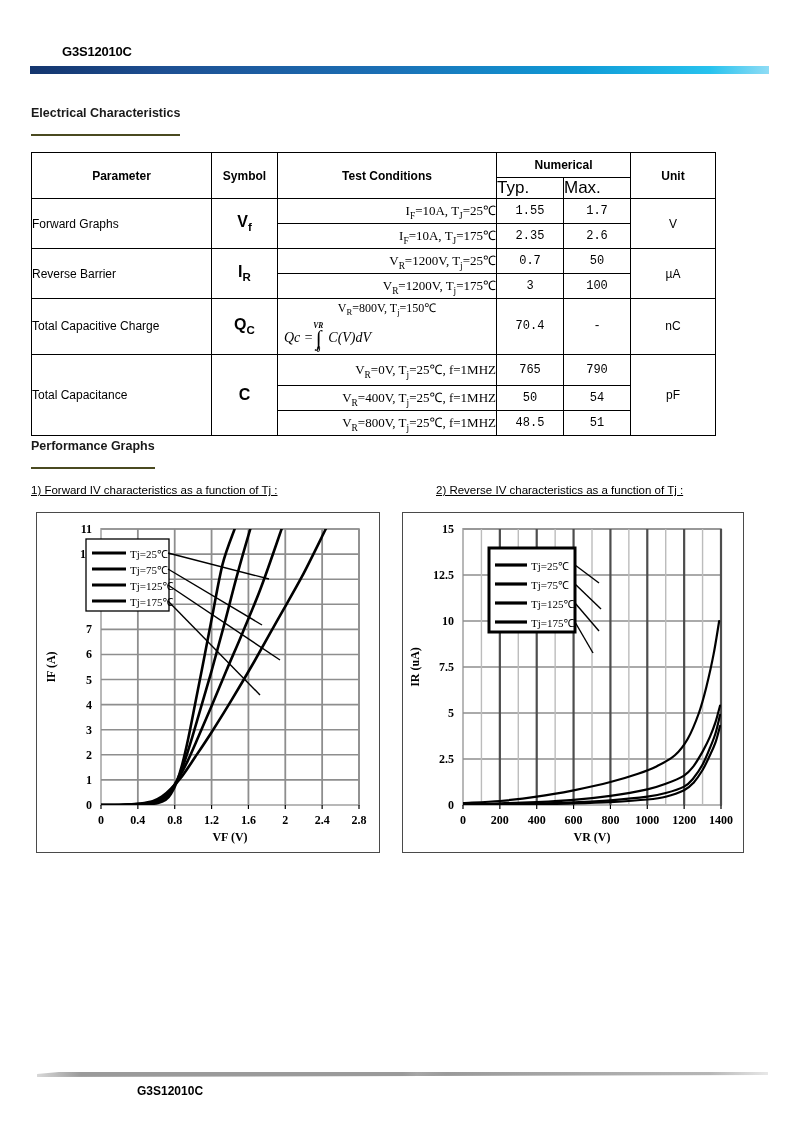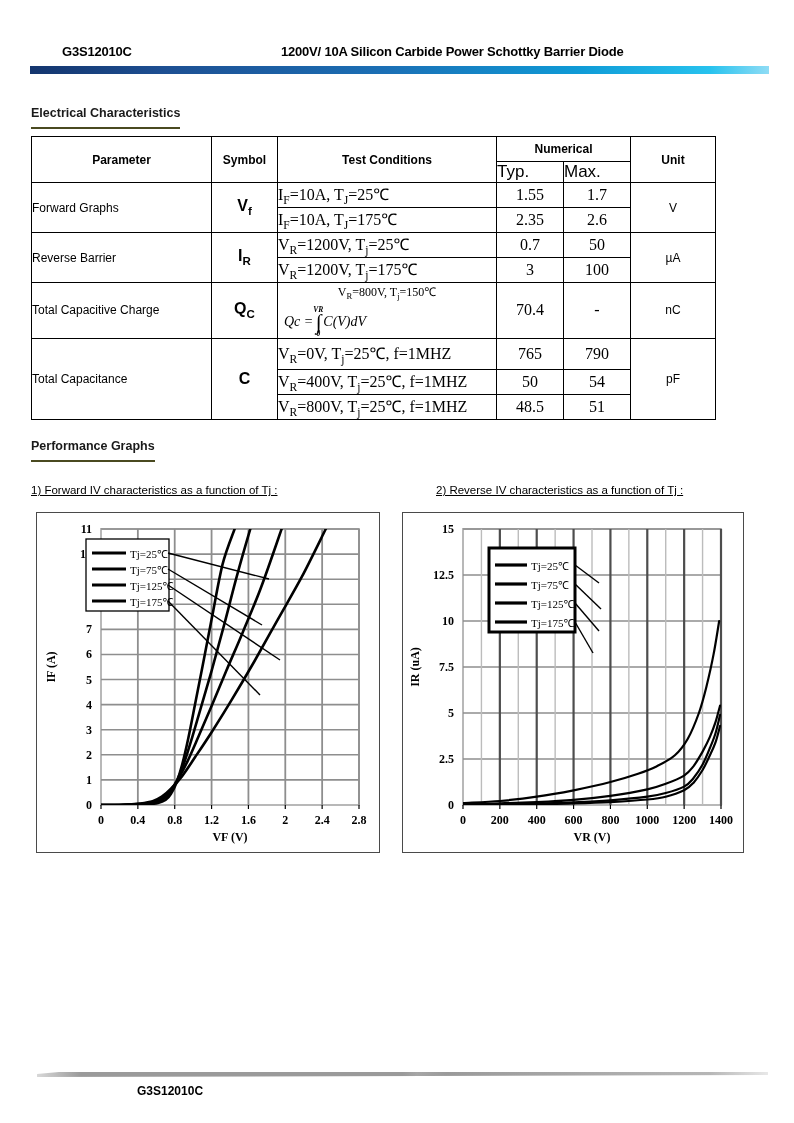--- a/index.html
+++ b/index.html
@@ -42,31 +42,31 @@
     background: linear-gradient(to right, #14356e 0%, #1d4f92 18%, #1b6fb5 48%, #0f9ad6 74%, #27c2ee 92%, #8fdcf5 100%);
   }
 
   
   .section-title {
     position: absolute;
     font-size: 12.5px;
     font-weight: bold;
     color: #1a1a1a;
     border-bottom: 2px solid #4a4a20;
-    padding-bottom: 7px;
+    padding-bottom: 14px;
     white-space: nowrap;
   }
   #sec-electrical { left: 31px; top: 106px; }
   #sec-performance { left: 31px; top: 439px; }
 
   
   .spec-table {
     position: absolute;
     left: 31px;
-    top: 136px;
+    top: 152px;
     width: 684px;
     border-collapse: collapse;
     table-layout: fixed;
     font-size: 11px;
   }
   .spec-table td, .spec-table th {
     border: 1px solid #000000;
     padding: 0;
     vertical-align: middle;
   }
@@ -88,28 +88,29 @@
     height: 32px;
   }
   .c-sym {
     text-align: center;
     font-size: 16px;
     font-weight: bold;
   }
   .c-cond {
     padding-left: 7px;
     font-family: "Liberation Serif", serif;
-    font-size: 16px;
+    font-size: 13px;
     height: 24px;
     white-space: nowrap;
+    text-align: right;
   }
   .c-num {
     text-align: center;
-    font-family: Liberation Serif, serif;
-    font-size: 16px;
+    font-family: Liberation Mono, monospace;
+    font-size: 12px;
   }
   .c-unit {
     text-align: center;
     font-size: 12px;
   }
   sub { font-size: 0.72em; }
 
   .qc-cell {
     padding: 4px 0 6px 7px;
     height: 48px;
@@ -186,21 +187,20 @@
     font-size: 12px;
     font-weight: bold;
     white-space: nowrap;
   }
 </style>
 </head>
 <body>
 
 <div class="page-header">
   <div class="hdr-part hdr-part-no">G3S12010C</div>
-  <div class="hdr-part hdr-title">1200V/ 10A Silicon Carbide Power Schottky Barrier Diode</div>
   <div class="hdr-rule"></div>
 </div>
 
 <div class="section-title" id="sec-electrical">Electrical Characteristics</div>
 
 <table class="spec-table">
   <colgroup>
     <col style="width:180px">
       <col style="width:66px">
       <col style="width:219px">
@@ -254,21 +254,21 @@
       <td class="c-sym"><span>Q</span><sub>C</sub></td>
       <td class="qc-cell">
         <div class="qc-line1"><span>V</span><sub>R</sub><span>=800V, T</span><sub>j</sub><span>=150℃</span></div>
         <div class="qc-formula">
           <span>Qc =</span>
           <span class="int-stack">
             <span class="int-lim">VR</span>
             <span class="int-sign">∫</span>
             <span class="int-lim">0</span>
           </span>
-          <span style="">C(V)dV</span>
+          <span style="margin-left:5px">C(V)dV</span>
         </div>
       </td>
       <td class="c-num">70.4</td>
       <td class="c-num">-</td>
       <td class="c-unit">nC</td>
     </tr>
 
     <tr>
       <td class="c-param" rowspan="3">Total Capacitance</td>
       <td class="c-sym" rowspan="3"><span>C</span></td>

